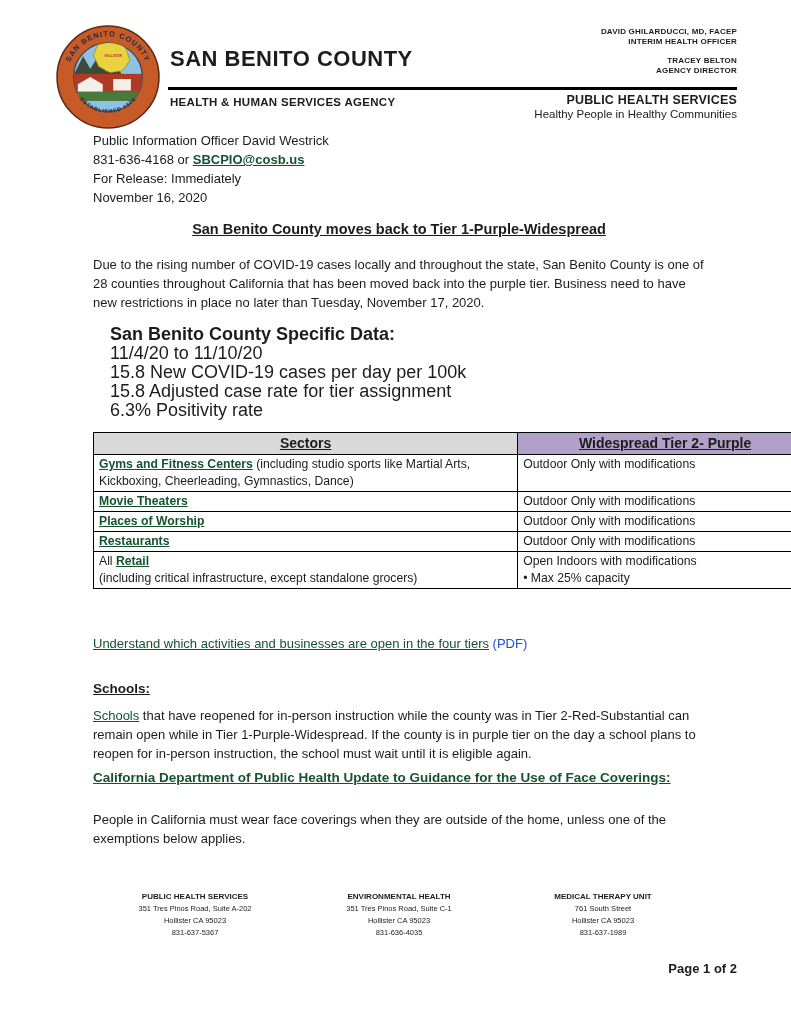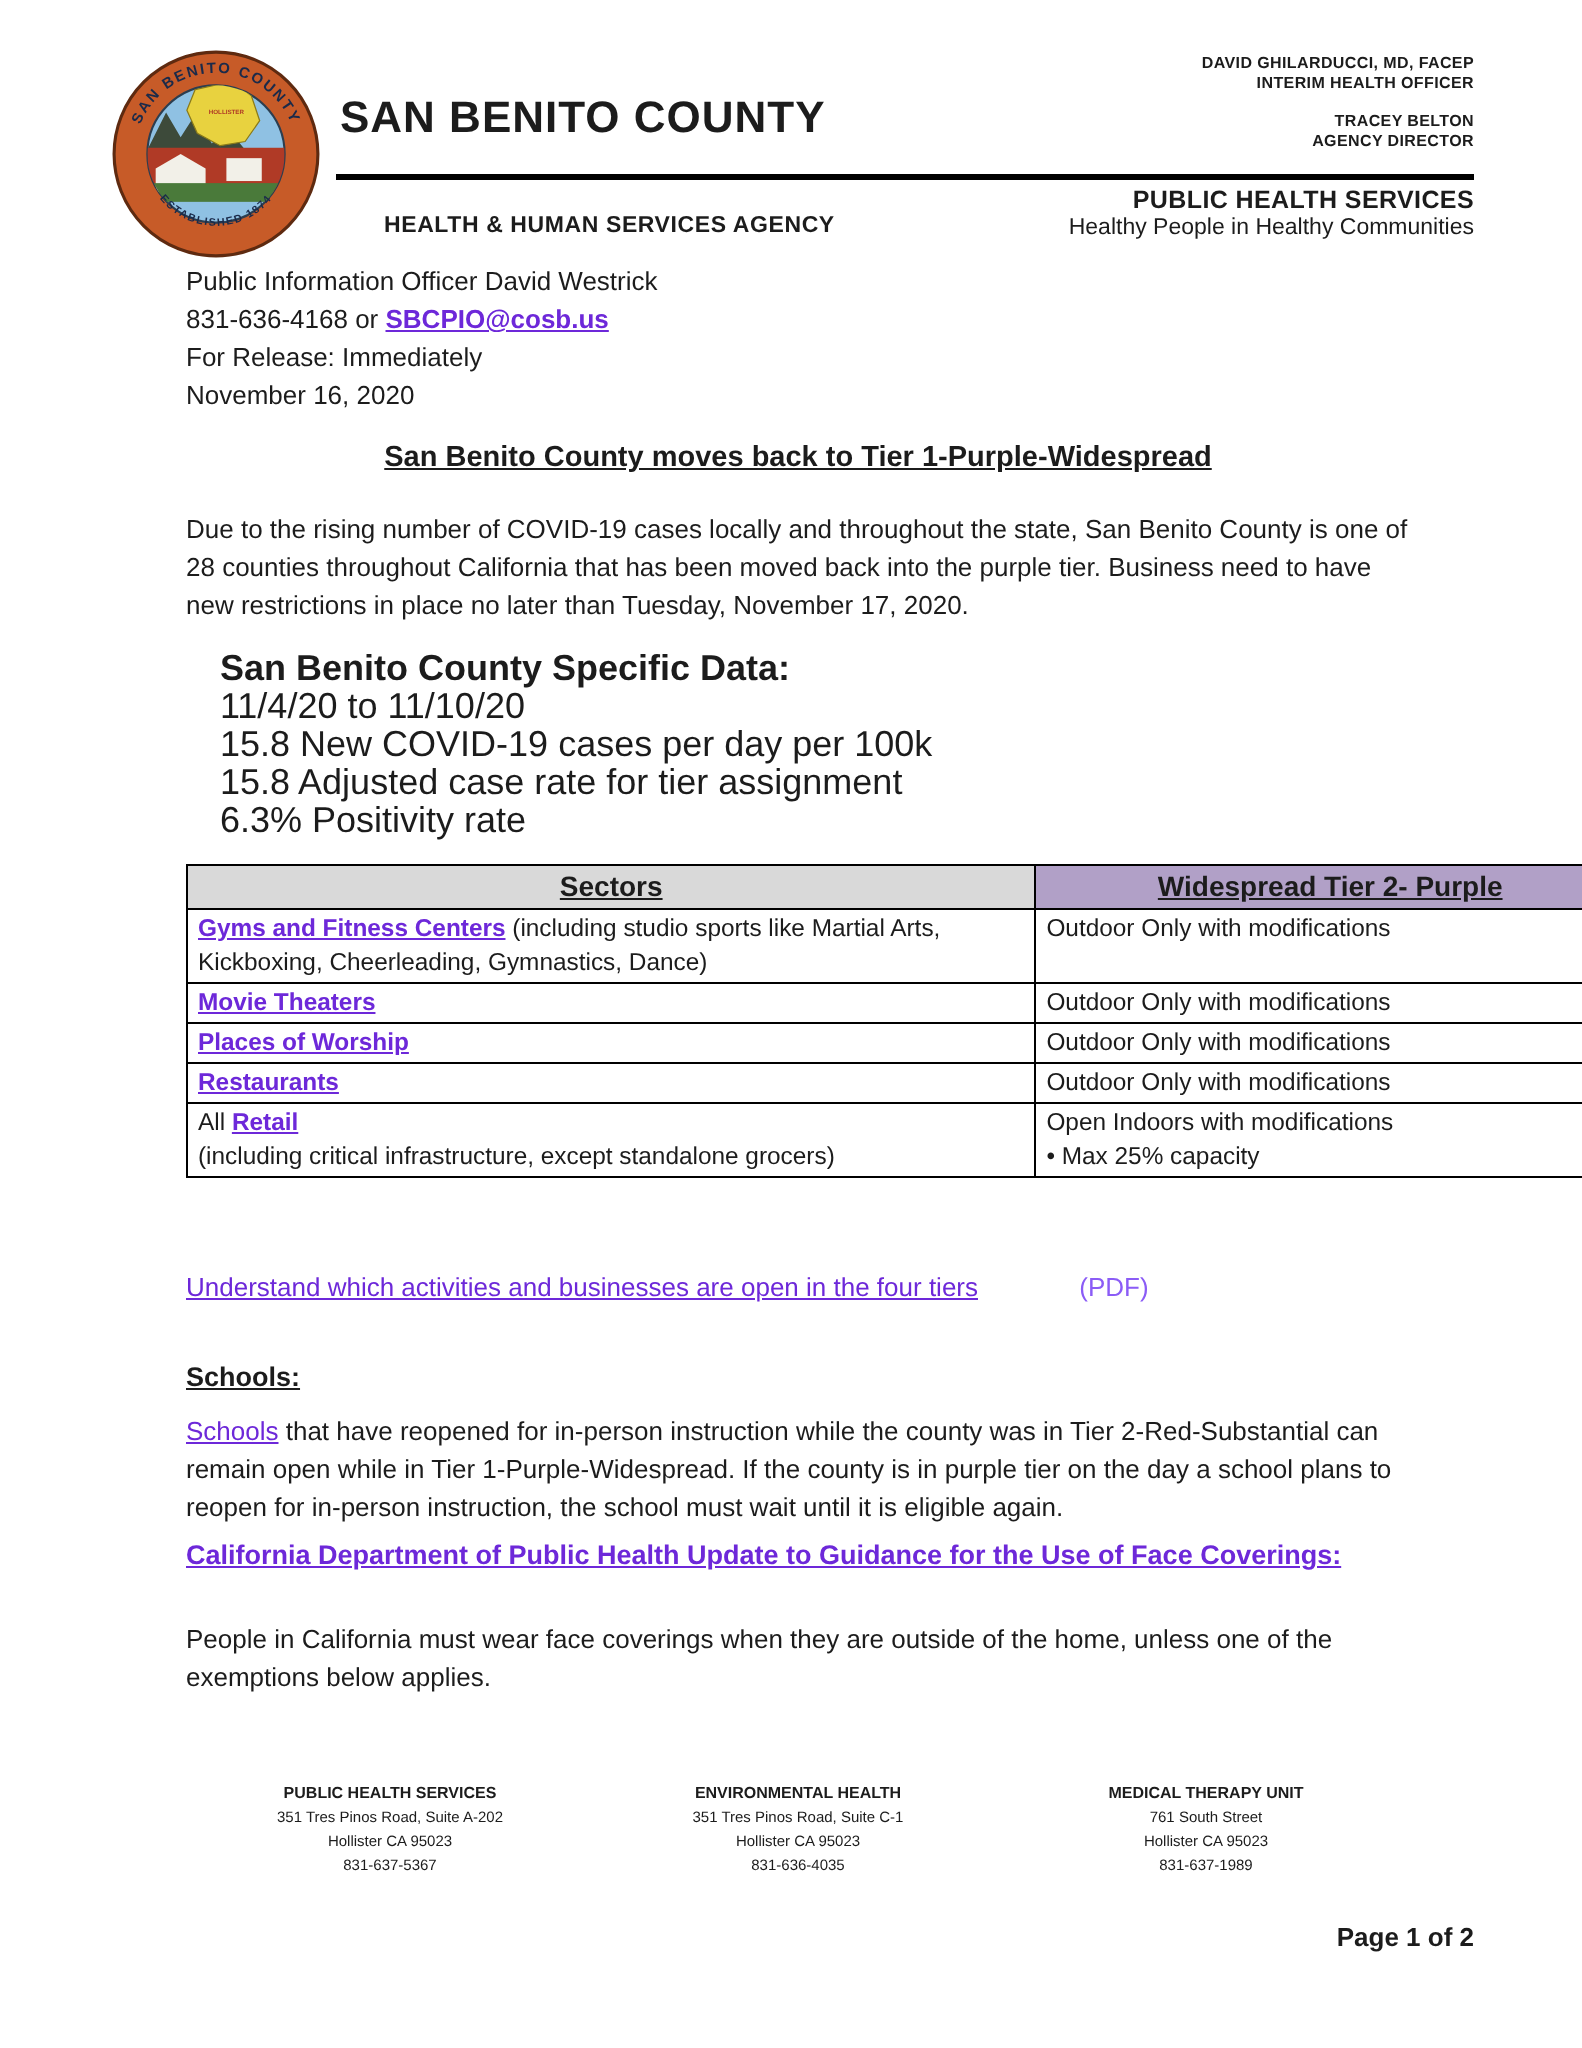--- a/index.html
+++ b/index.html
@@ -4,29 +4,29 @@
 <style>
   html,body{margin:0;padding:0;background:#ffffff;}
   .page{
     position:relative;width:791px;height:1024px;background:#ffffff;
     font-family:"Liberation Sans",sans-serif;color:#1c1c1c;overflow:hidden;
   }
   
   .seal{position:absolute;left:56px;top:25px;width:104px;height:104px;}
   .county-name{position:absolute;left:170px;top:46px;font-size:22px;font-weight:bold;letter-spacing:.5px;}
   .rule{position:absolute;left:168px;top:87px;width:569px;height:3px;background:#000;}
-  .agency-name{position:absolute;left:170px;top:107px;font-size:11.5px;font-weight:bold;letter-spacing:.3px;margin-left:22px;}
+  .agency-name{position:absolute;left:170px;top:96px;font-size:11.5px;font-weight:bold;letter-spacing:.3px;}
   .officials{position:absolute;top:27px;right:54px;text-align:right;font-size:8px;font-weight:bold;line-height:10px;letter-spacing:.2px;}
   .off-gap{height:9px;}
   .dept{position:absolute;top:93px;right:54px;font-size:12.5px;font-weight:bold;letter-spacing:.2px;}
   .tagline{position:absolute;top:108px;right:54px;font-size:11.5px;}
   
   .contact{position:absolute;left:93px;top:131px;font-size:13px;line-height:19px;}
-  .link{color:#6d28d9;text-decoration:underline;cursor:pointer;}
-  .blue-plain{color:#8b5cf6;margin-left:47px;}
+  .link{color:#14532d;text-decoration:underline;cursor:pointer;}
+  .blue-plain{color:#1d4ed8;}
   .email{font-weight:bold;}
   .bold{font-weight:bold;}
   .bu{font-weight:bold;text-decoration:underline;}
   .headline{position:absolute;left:93px;top:221px;width:612px;text-align:center;font-size:14.5px;font-weight:bold;text-decoration:underline;}
   .para{font-size:13px;line-height:19px;}
   .intro{position:absolute;left:93px;top:255px;width:618px;}
   .data-block{position:absolute;left:110px;top:325px;font-size:18px;line-height:19px;}
   
   .tiers{position:absolute;left:93px;top:432px;width:720px;border-collapse:collapse;table-layout:fixed;font-size:12.2px;}
   .tiers col.c1{width:59%;}

